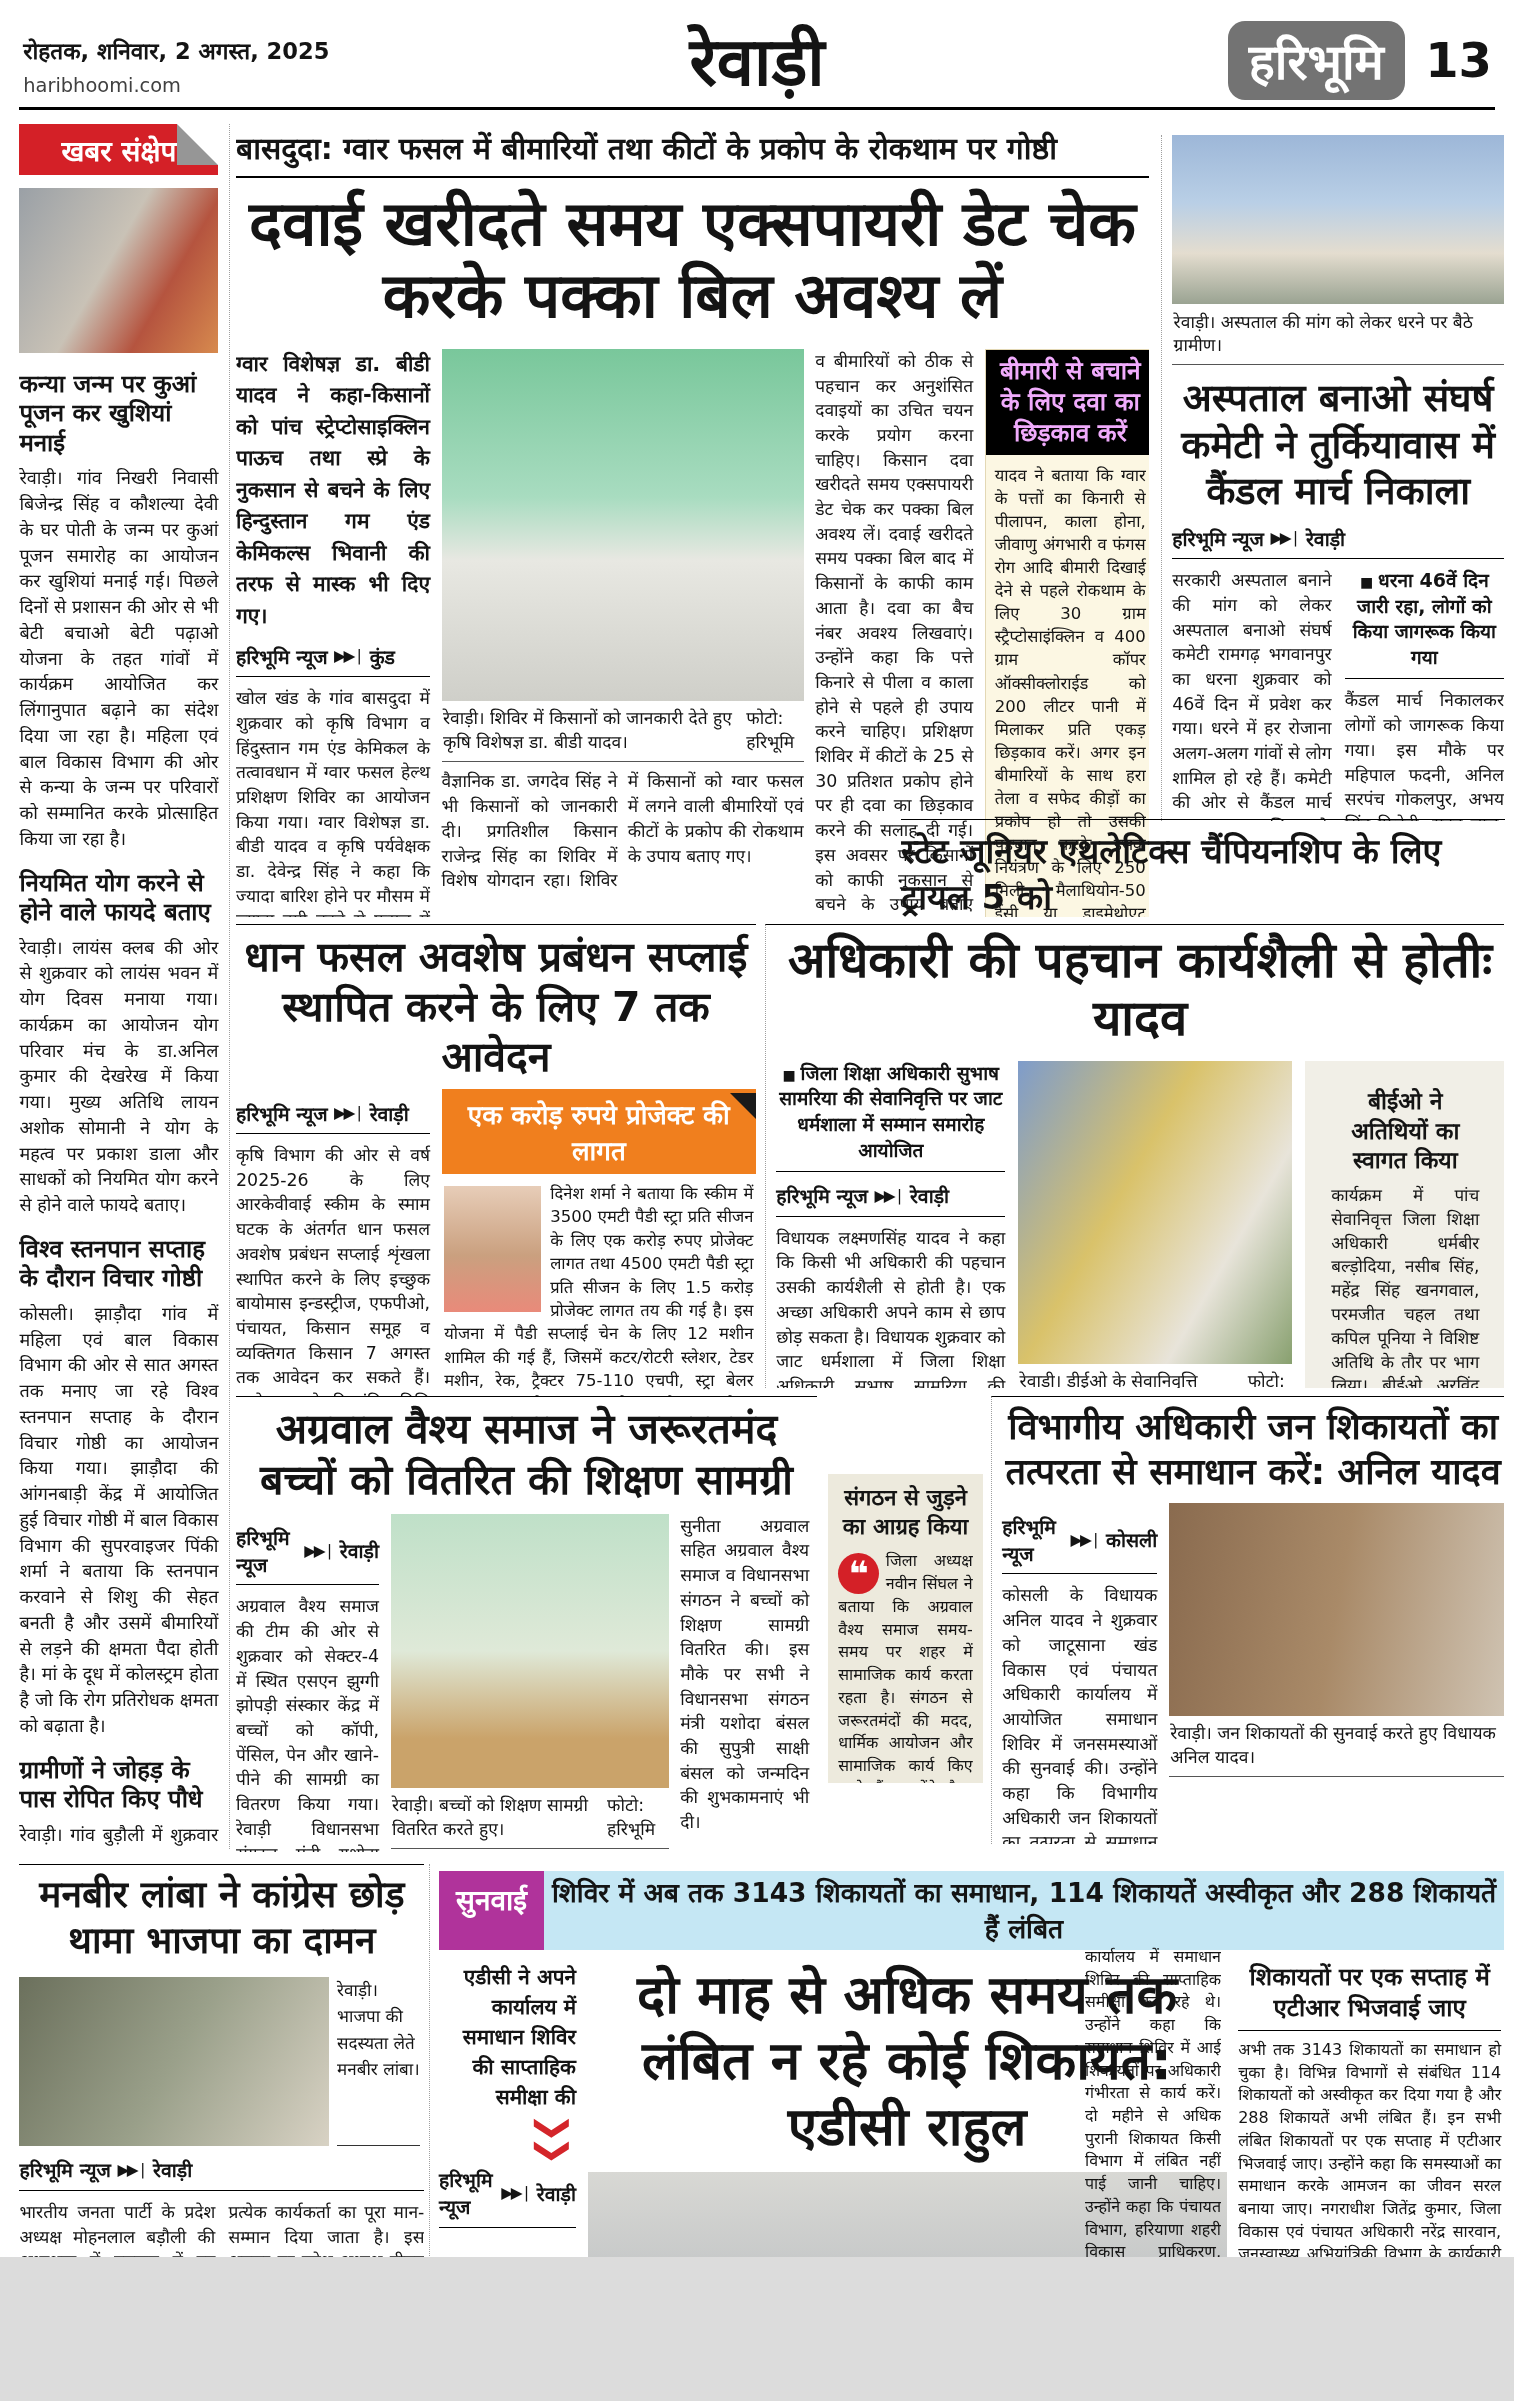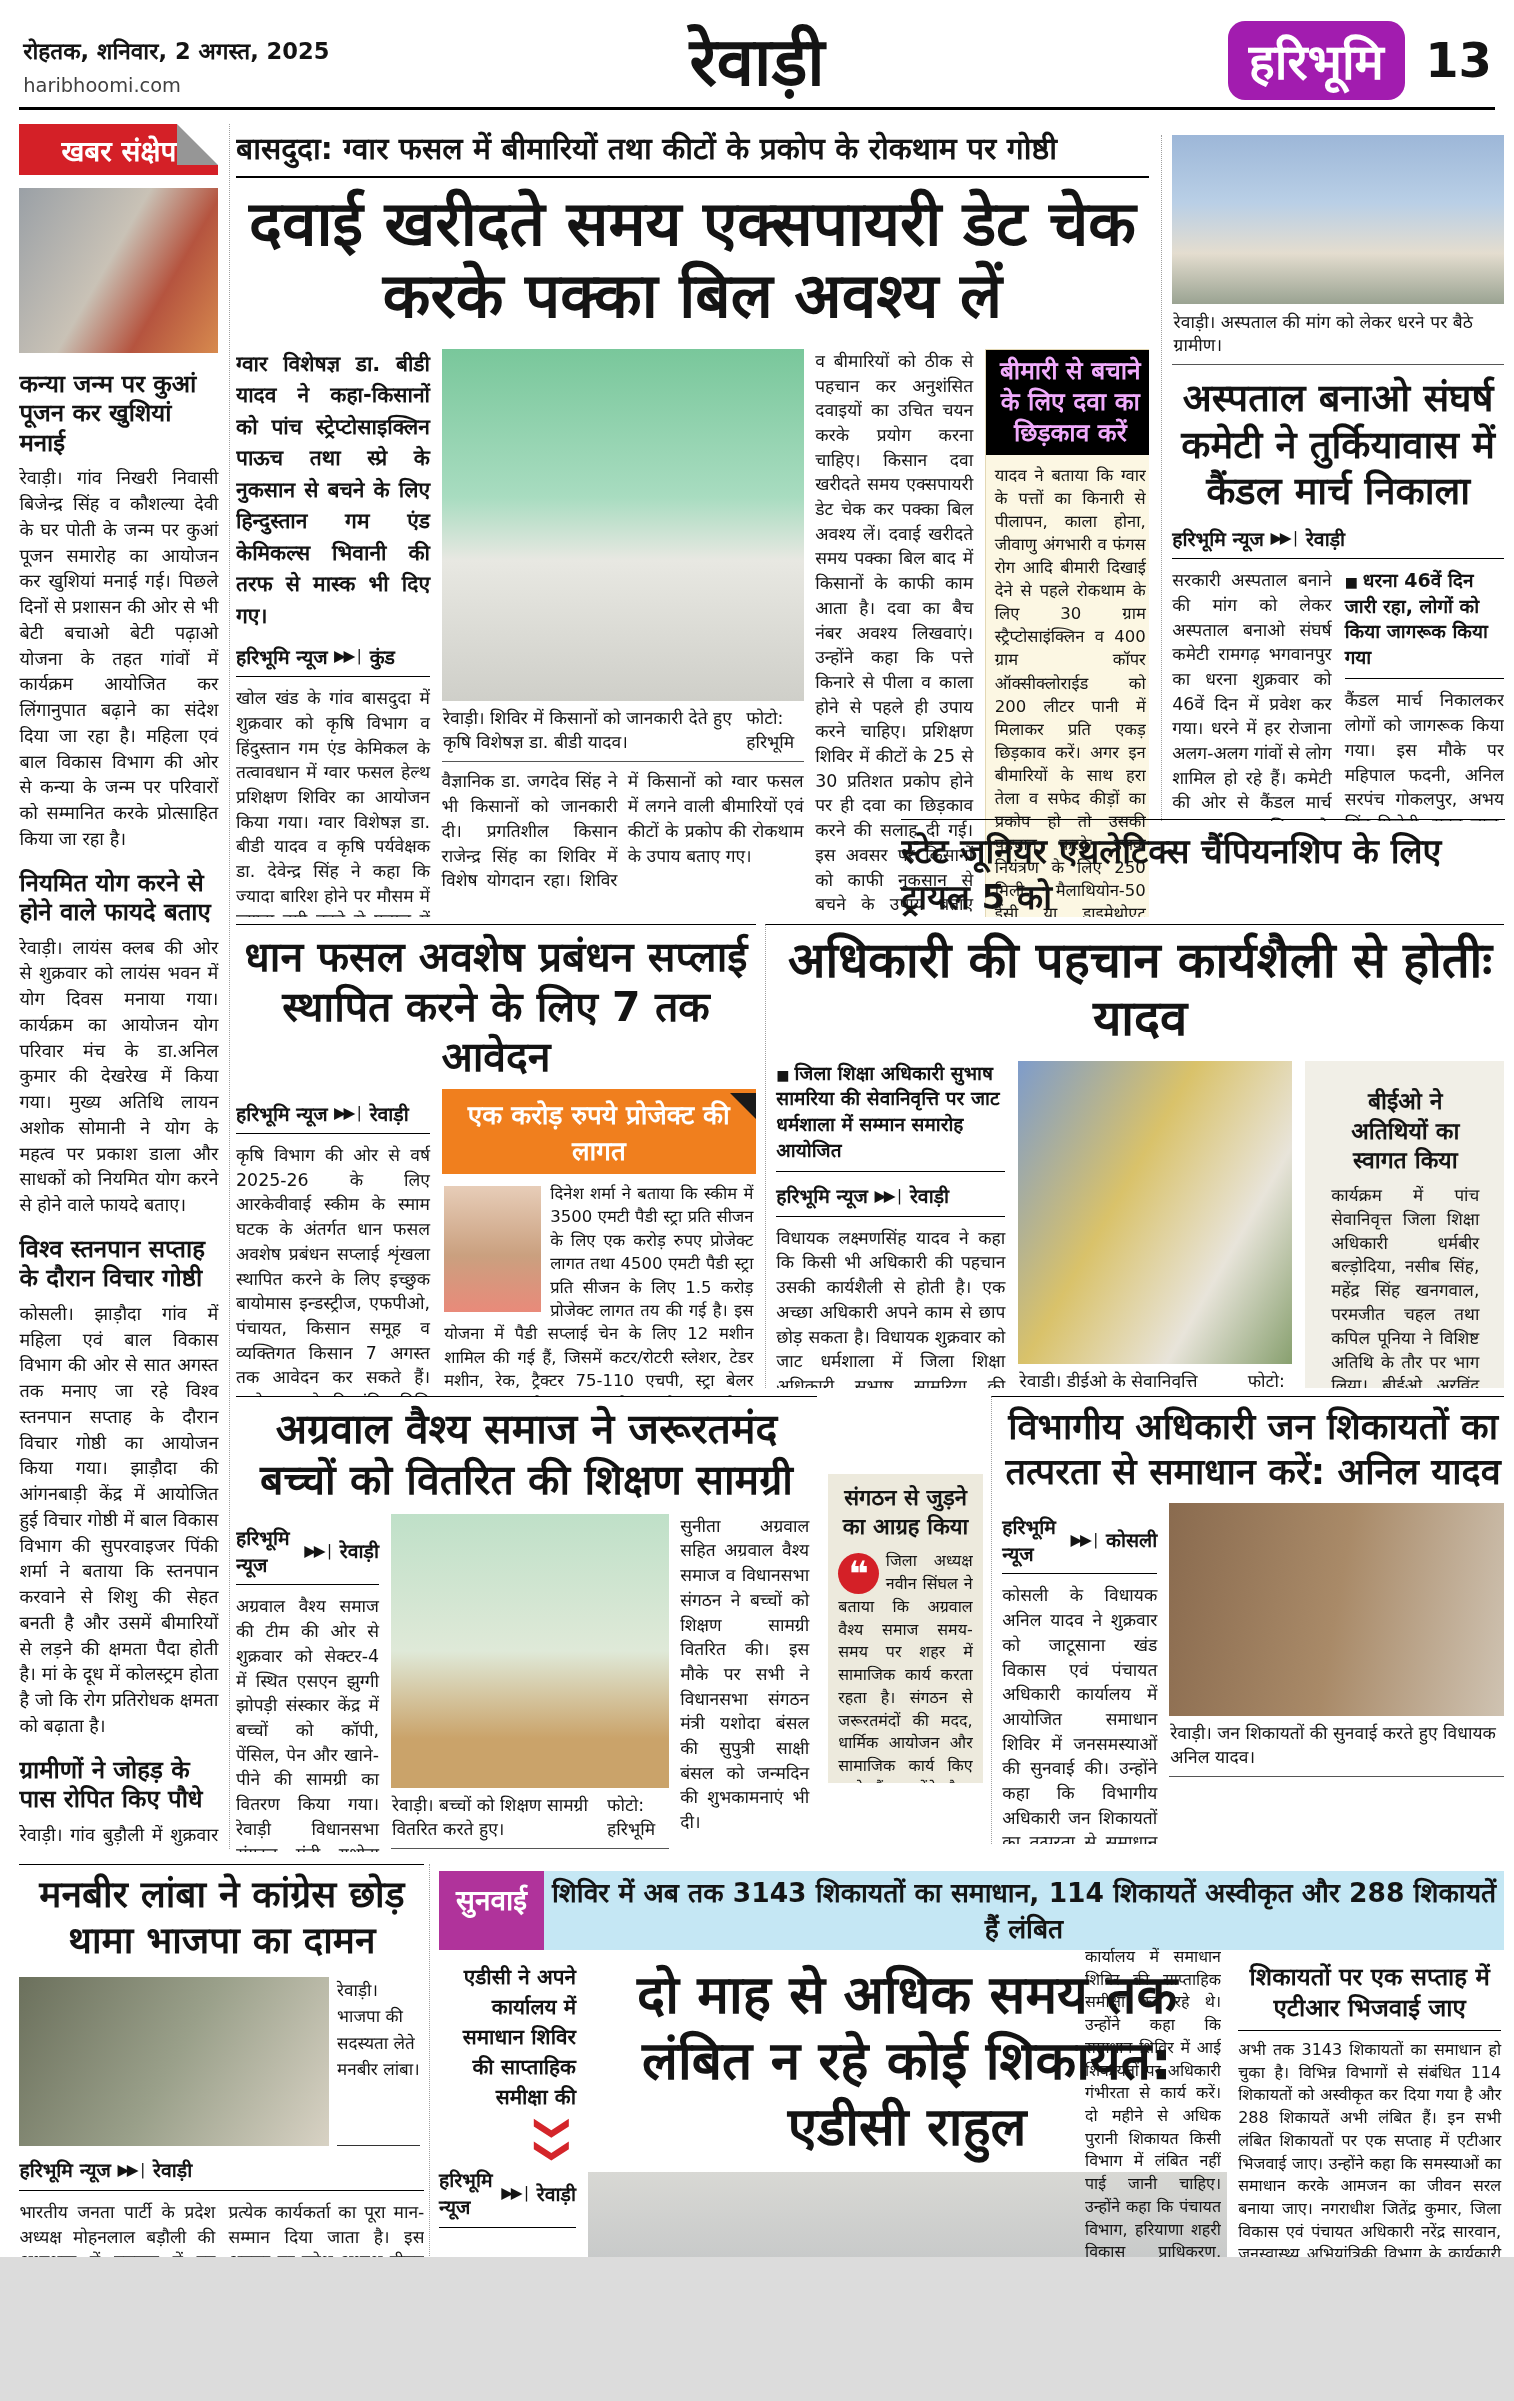--- a/index.html
+++ b/index.html
@@ -4,31 +4,31 @@
 <style>
   html,body{margin:0;padding:0;background:#dcdcdc;}
   #page{position:relative;width:1514px;height:2257px;background:#fff;margin:0 auto;
         font-family:"DejaVu Sans",sans-serif;color:#141414;overflow:hidden;}
   p{margin:0;}
   
   .masthead{position:absolute;left:19.4px;right:19.4px;top:9px;height:98px;border-bottom:3.9px solid #000;}
   .m-date{position:absolute;left:3.9px;top:26px;font-size:22.6px;font-weight:800;}
   .m-web{position:absolute;left:3.9px;top:65px;font-size:19.4px;color:#404040;}
   .m-edition{position:absolute;left:50%;transform:translateX(-50%);top:3.9px;font-size:67px;font-weight:800;}
-  .m-brand{position:absolute;right:90px;top:11.6px;background:#a21caf;color:#fff;font-size:49px;font-weight:800;
+  .m-brand{position:absolute;right:90px;top:11.6px;background:#737373;color:#fff;font-size:49px;font-weight:800;
            padding:6.5px 20.7px;border-radius:17px;}
   .m-page{position:absolute;right:2.6px;top:23px;font-size:48px;font-weight:800;}
   
   .byline{display:flex;align-items:center;gap:6.5px;font-size:19.4px;font-weight:800;
           border-bottom:1.9px solid #000;padding-bottom:6.5px;margin:10.3px 0 9px;}
   .byline .arr{font-size:15.5px;letter-spacing:-2.6px;}
   .bodytxt{font-size:17.4px;line-height:1.42;text-align:justify;}
   .caption{display:flex;justify-content:space-between;gap:6.5px;font-size:17.4px;line-height:1.35;
            padding:6.5px 1.3px;border-bottom:1.9px solid #555;}
-  .bullet{font-size:19px;font-weight:800;line-height:1.35;border-bottom:1.9px solid #000;padding-bottom:7.7px;margin-bottom:9px;}
+  .bullet{font-size:19px;font-weight:800;line-height:1.35;border-bottom:1.9px solid #000;padding-bottom:7.7px;margin-bottom:9px;text-align:center;}
   .bullet::before{content:"■ ";font-size:14px;}
   .ph{position:relative;width:100%;}
   .headline{font-weight:800;text-align:center;}
   .toprule{border-top:1.9px solid #000;}
   
   .rail{position:absolute;left:19.4px;top:124px;width:199px;height:1725px;padding-right:10.3px;
         border-right:1.9px dotted #9f9f9f;overflow:hidden;}
   .rail-banner{position:relative;background:#d42027;color:#fff;font-size:28px;font-weight:800;
                text-align:center;padding:6.5px 0;margin-bottom:13px;}
   .rail-banner .fold{position:absolute;right:0;top:0;width:0;height:0;

